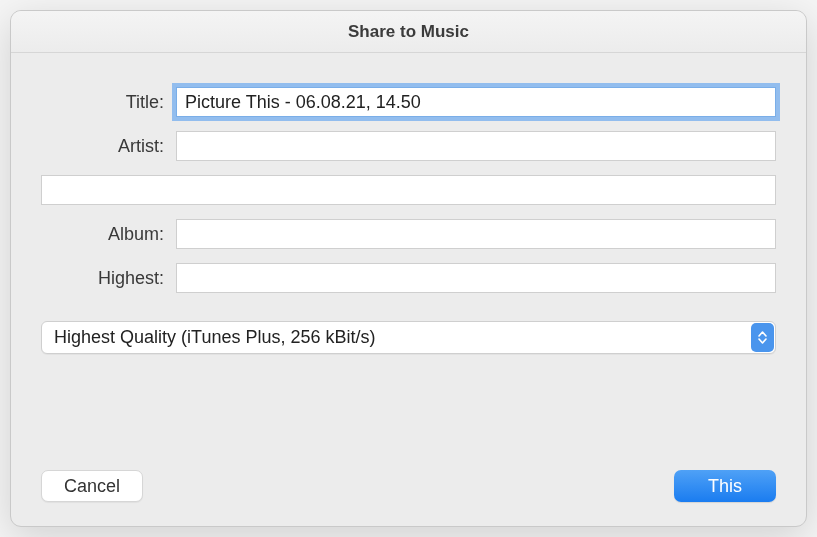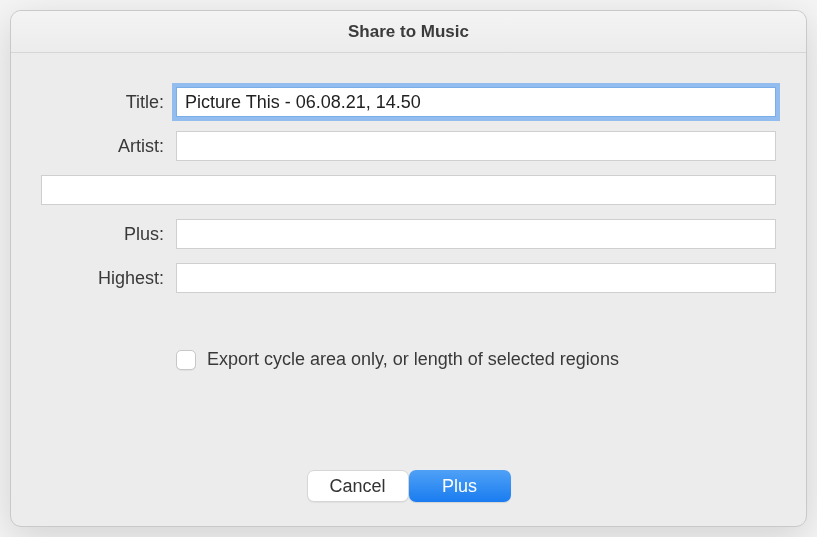--- a/index.html
+++ b/index.html
@@ -127,21 +127,21 @@
       margin-right: 11px;
       box-shadow: 0 1px 0 rgba(0,0,0,0.05);
       cursor: default;
     }
     .checkbox-label {
       font-size: 18px;
       color: #393939;
     }
     .button-row {
       display: flex;
-      justify-content: center;
+      justify-content: space-between;
       gap: 0;
       margin-top: auto;
       padding-top: 30px;
     }
     .btn {
       min-width: 102px;
       height: 32px;
       border-radius: 7px;
       font-size: 18px;
       display: flex;
@@ -180,38 +180,47 @@
     <div class="form-row">
       <div class="form-label">Artist:</div>
       <input class="form-input" type="text" value="" style="">
     </div>
 
     <div class="form-row">
       <input class="form-input" type="text" value="" style="">
     </div>
 
     <div class="form-row">
-      <div class="form-label">Plus:</div>
+      <div class="form-label">Album:</div>
       <input class="form-input" type="text" value="" style="">
     </div>
 
     <div class="form-row">
       <div class="form-label">Highest:</div>
       <input class="form-input" type="text" value="" style="">
     </div>
 
     <div class="gap"></div>
 
     <div class="form-row">
-    </div>
-
-    <div class="checkbox-row">
-      <div class="checkbox"></div>
-      <div class="checkbox-label">Export cycle area only, or length of selected regions</div>
-    </div>
+      <div class="select-wrapper">
+        <div class="form-select">
+          <span>Highest Quality (iTunes Plus, 256 kBit/s)</span>
+        </div>
+        <div class="select-arrows">
+          <svg width="9" height="6" viewBox="0 0 9 6">
+              <path d="M1 5 L4.5 1 L8 5" stroke="#fff" stroke-width="1.6" fill="none" stroke-linecap="round" stroke-linejoin="round"></path>
+            </svg>
+          <svg width="9" height="6" viewBox="0 0 9 6">
+              <path d="M1 1 L4.5 5 L8 1" stroke="#fff" stroke-width="1.6" fill="none" stroke-linecap="round" stroke-linejoin="round"></path>
+            </svg>
+        </div>
+      </div>
+    </div>
+
 
     <div class="button-row">
       <button class="btn btn-secondary">Cancel</button>
-      <button class="btn btn-primary">Plus</button>
+      <button class="btn btn-primary">This</button>
     </div>
 
   </div>
 </div>
 
 </body></html>

